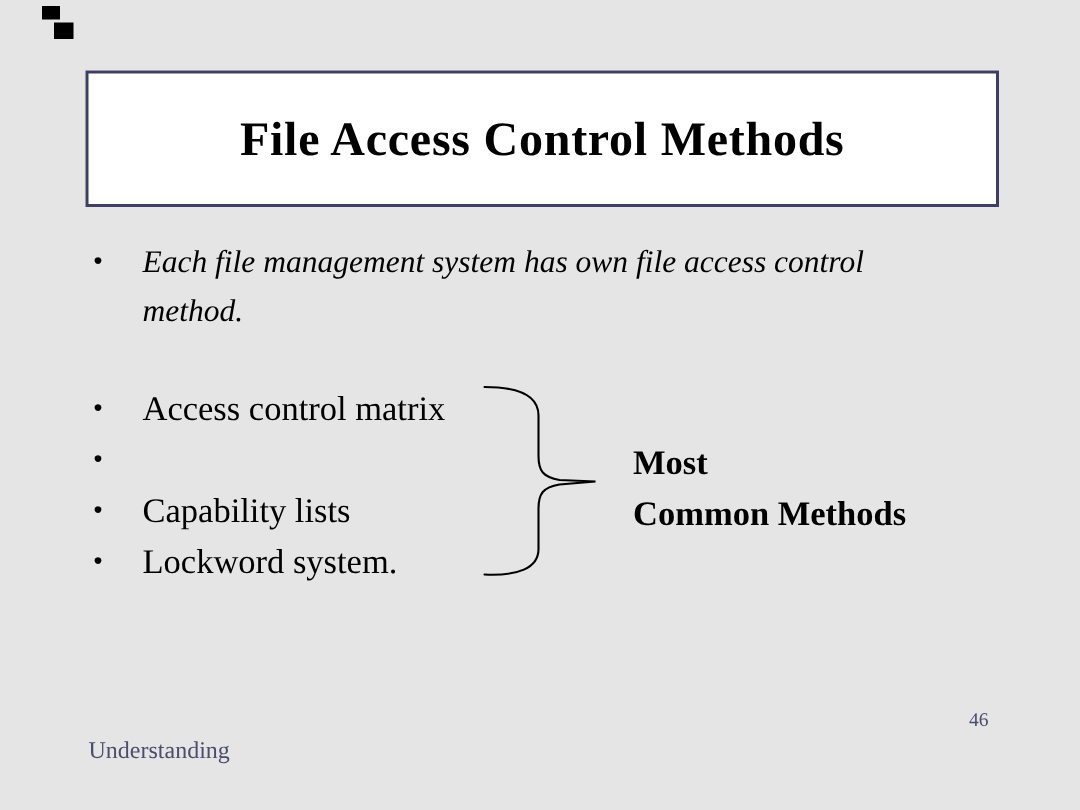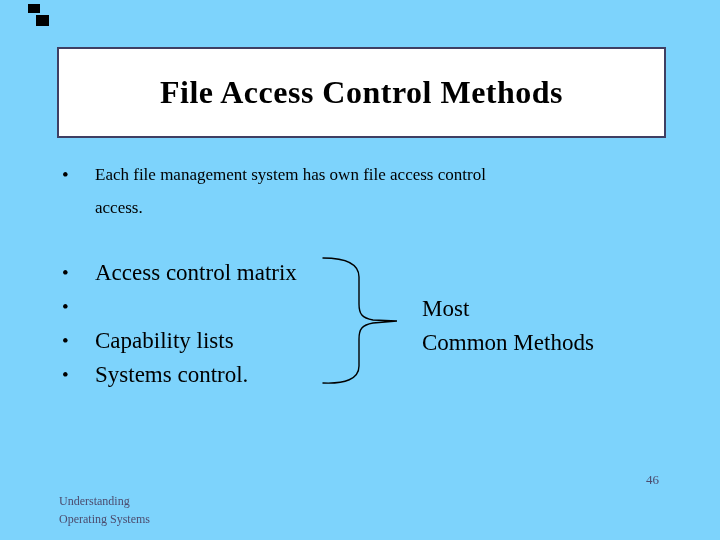--- a/index.html
+++ b/index.html
@@ -1,20 +1,20 @@
 <!DOCTYPE html>
 <html><head>
 <meta charset="utf-8">
 <style>
   html, body { margin: 0; padding: 0; background: #ffffff; }
   .slide {
     position: relative;
     width: 720px;
     height: 540px;
-    background: #7dd3fc;
+    background: #e5e5e5;
     overflow: hidden;
     font-family: "Liberation Serif", "DejaVu Serif", serif;
     color: #000000;
   }
   .corner-mark { position: absolute; background: #000000; }
   .corner-mark.m1 { left: 28px; top: 4px;  width: 12px; height: 9px; }
   .corner-mark.m2 { left: 36px; top: 15px; width: 13px; height: 11px; }
 
   .title-box {
     position: absolute;
@@ -37,46 +37,46 @@
   }
 
   .bullet-row { display: flex; align-items: flex-start; }
   .bullet-glyph {
     flex: 0 0 33px;
     width: 33px;
     font-size: 19px;
     line-height: 33px;
     color: #000000;
   }
-  .body-lines { font-size: 17px; line-height: 33px; color: #000000; }
+  .body-lines { font-size: 21px; line-height: 33px; color: #000000; font-style: italic; }
   .body-lines div { white-space: nowrap; }
 
   .para1 { position: absolute; left: 62px; top: 158px; }
 
   .methods-list { position: absolute; left: 62px; top: 256px; }
   .methods-list .bullet-row { height: 34px; }
   .methods-list .bullet-glyph { line-height: 34px; }
   .methods-list .method-label {
     font-size: 23px;
     line-height: 34px;
     white-space: nowrap;
     color: #000000;
   }
 
   .brace { position: absolute; left: 318px; top: 252px; }
 
   .brace-label {
     position: absolute; left: 422px; top: 292px;
     font-size: 23px; line-height: 34px; color: #000000;
   }
-  .brace-label div { white-space: nowrap; }
+  .brace-label div { white-space: nowrap; font-weight: bold; }
 
   .footer-left {
     position: absolute; left: 59px; top: 492px;
-    font-size: 12px; line-height: 18px;
+    font-size: 16px; line-height: 18px;
     color: #4c4c6e;
   }
   .page-number {
     position: absolute; left: 630px; top: 471px;
     width: 45px; text-align: center;
     font-size: 13px; line-height: 18px;
     color: #4c4c6e;
   }
 </style>
 </head>
@@ -88,39 +88,39 @@
   <div class="corner-mark m2"></div>
 
   <div class="title-box">
     <h1 class="title">File Access Control Methods</h1>
   </div>
 
   <div class="para1 bullet-row">
     <span class="bullet-glyph">•</span>
     <div class="body-lines">
       <div>Each file management system has own file access control</div>
-      <div>access.</div>
+      <div>method.</div>
     </div>
   </div>
 
   <div class="methods-list">
     <div class="bullet-row">
       <span class="bullet-glyph">•</span>
       <span class="method-label">Access control matrix</span>
     </div>
     <div class="bullet-row">
       <span class="bullet-glyph">•</span>
     </div>
     <div class="bullet-row">
       <span class="bullet-glyph">•</span>
       <span class="method-label">Capability lists</span>
     </div>
     <div class="bullet-row">
       <span class="bullet-glyph">•</span>
-      <span class="method-label">Systems control.</span>
+      <span class="method-label">Lockword system.</span>
     </div>
   </div>
 
   <svg class="brace" width="84" height="140" viewBox="0 0 84 140" aria-hidden="true">
     <path d="M 5 6
              C 27 6, 41 11, 41 25
              L 41 52
              C 41 62, 44 66, 55 68
              L 79 69
              L 55 71
@@ -129,18 +129,17 @@
              C 41 127, 27 132, 5 131" fill="none" stroke="#000000" stroke-width="1.4" stroke-linecap="round"></path>
   </svg>
 
   <div class="brace-label">
     <div>Most</div>
     <div>Common Methods</div>
   </div>
 
   <div class="footer-left">
     <div>Understanding</div>
-    <div>Operating Systems</div>
   </div>
 
   <div class="page-number">46</div>
 
 </div>
 
 </body></html>

